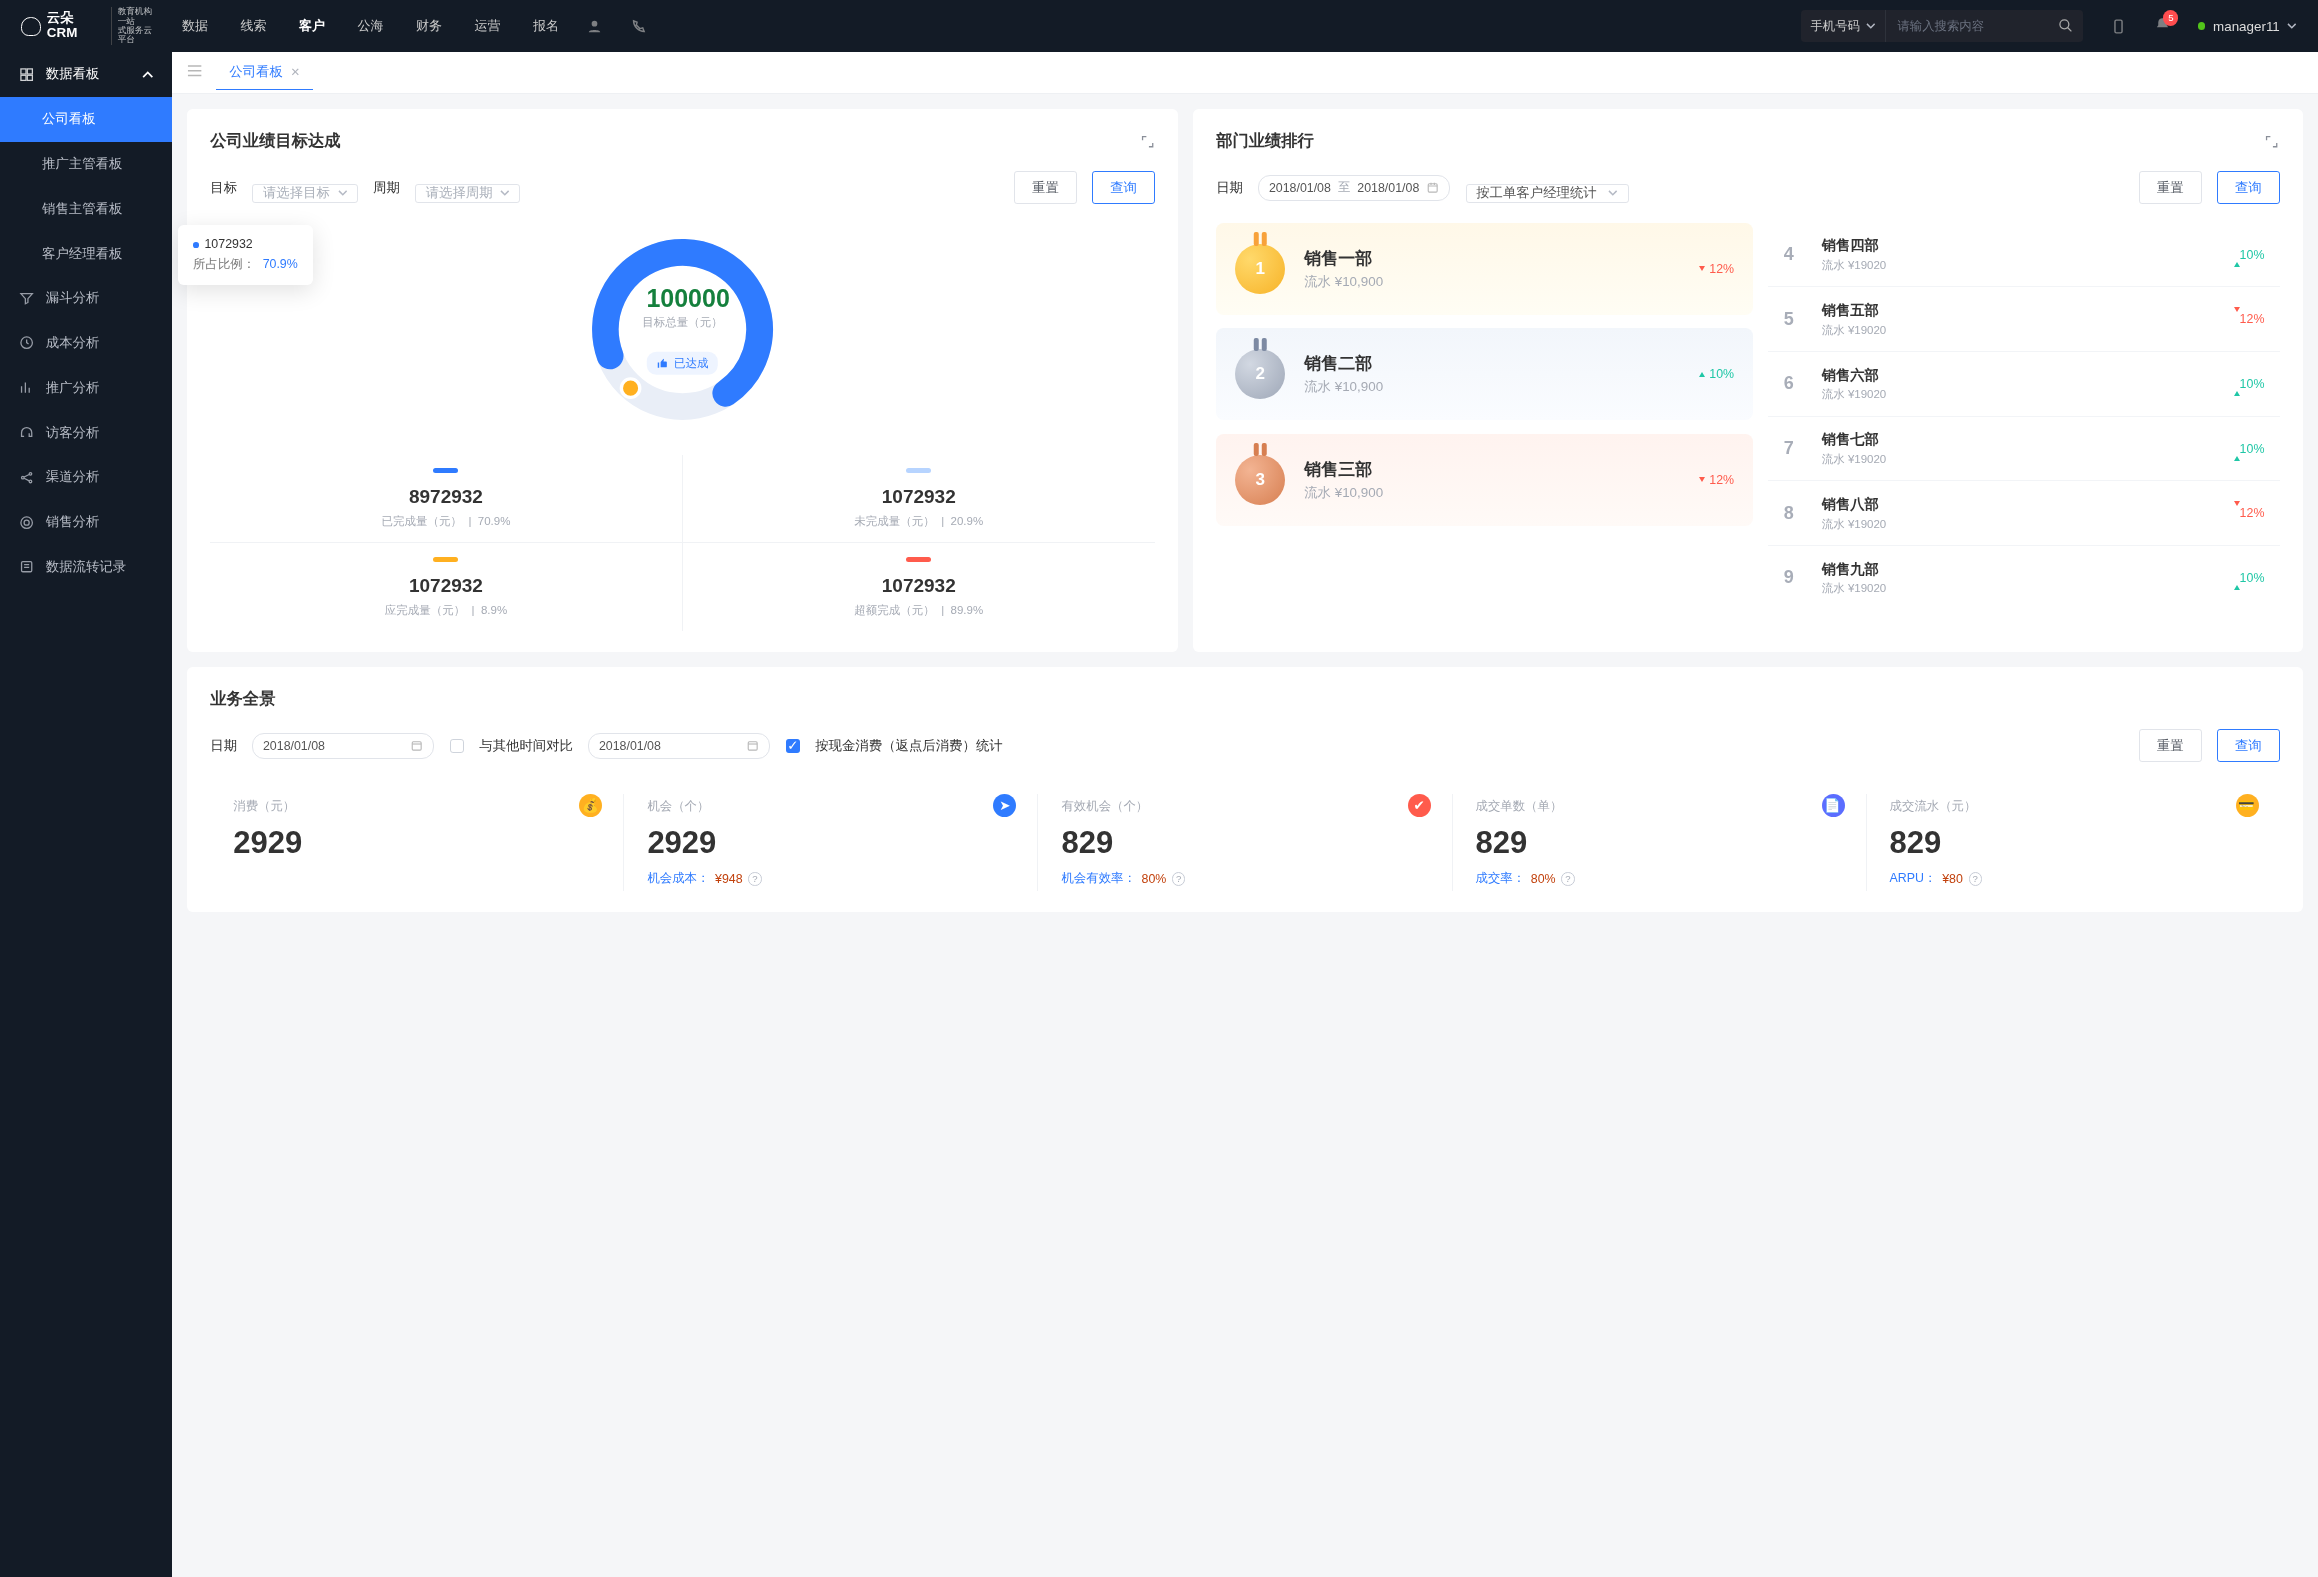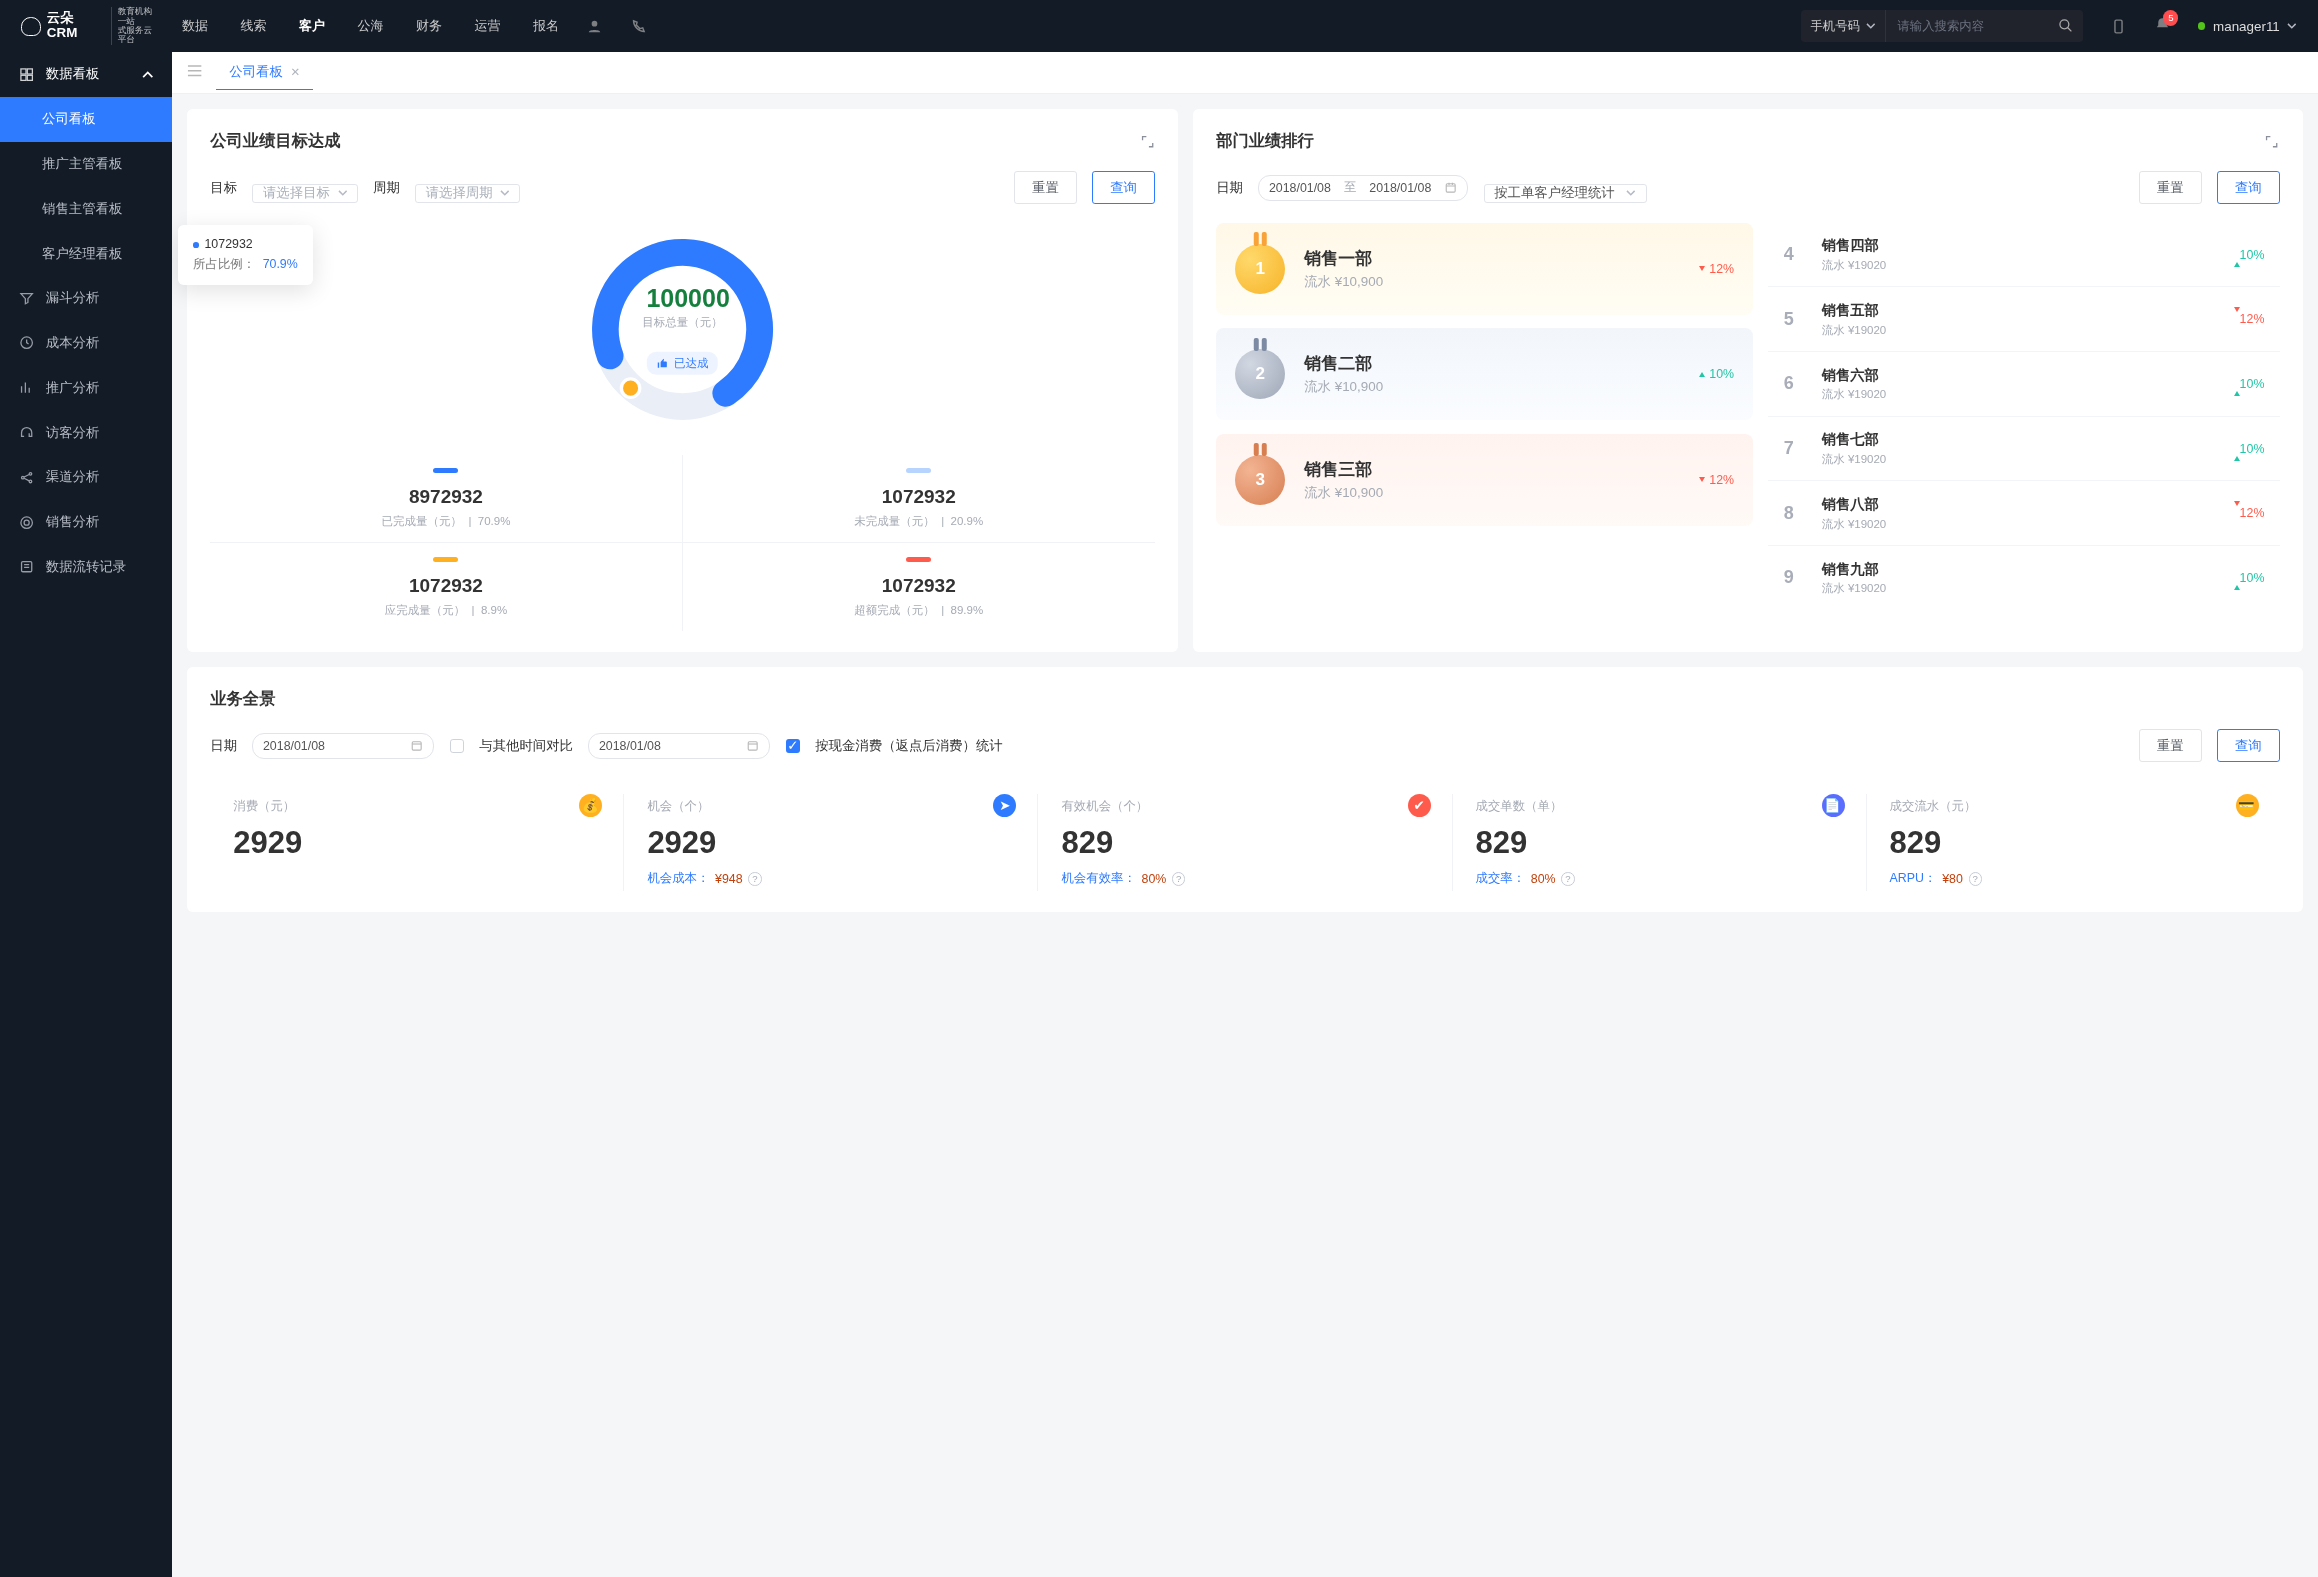--- a/index.html
+++ b/index.html
@@ -57,21 +57,21 @@
 .tooltip .dot{display:inline-block;width:5.7px;height:5.7px;border-radius:50%;background:#2f7bff;margin-right:5.7px;}
 .tooltip .pct{color:#2f7bff;margin-left:7.6px;}
 .stats{display:grid;grid-template-columns:1fr 1fr;margin-top:25px;}
 .statcell{padding:13.4px 0;text-align:center;}
 .statcell .bar{width:25px;height:4.8px;border-radius:2.9px;margin:0 auto 13.4px;}
 .statcell .v{font-size:19px;font-weight:600;color:#333;}
 .statcell .d{font-size:11.5px;color:#a5aab4;margin-top:5.7px;}
 .statrow1{border-bottom:1px solid #f0f2f5;}
 .statcell.left{border-right:1px solid #f0f2f5;}
 .c-blue{background:#2f7bff;} .c-lblue{background:#b7d4ff;} .c-orange{background:#ffb020;} .c-red{background:#ff5b4c;}
-.date-range{border:1px solid #e1e4ea;border-radius:12px;height:26px;display:flex;align-items:center;gap:13px;padding:0 9.6px;color:#555;font-size:12.4px;}
+.date-range{border:1px solid #e1e4ea;border-radius:12px;height:26px;display:flex;align-items:center;gap:7px;padding:0 9.6px;color:#555;font-size:12.4px;}
 .date-range .mid{color:#a5aab4;}
 .cal{width:13.4px;height:13.4px;opacity:.6;}
 .rank-body{display:flex;gap:15.3px;margin-top:19px;}
 .podium{flex:1.05;display:flex;flex-direction:column;gap:13.4px;}
 .pod-card{border-radius:7.6px;padding:21px 19px;display:flex;align-items:center;gap:19px;}
 .pod-card .medal{width:50px;height:50px;border-radius:50%;display:flex;align-items:center;justify-content:center;color:#fff;font-weight:700;font-size:17px;position:relative;}
 .pod-card .ribbon{position:absolute;top:-11.5px;left:50%;transform:translateX(-50%);display:flex;gap:2.9px;}
 .pod-card .ribbon span{width:4.8px;height:13.4px;border-radius:1.9px;}
 .pod1{background:linear-gradient(180deg,#fff8e8,#fffdf4);} .pod1 .medal{background:radial-gradient(circle at 30% 30%,#ffd96b,#f7b328);} .pod1 .ribbon span{background:#f8a23a;}
 .pod2{background:linear-gradient(180deg,#f2f6fb,#fafcff);} .pod2 .medal{background:radial-gradient(circle at 30% 30%,#d2d8e2,#9ea7b7);} .pod2 .ribbon span{background:#7d8aa3;}

